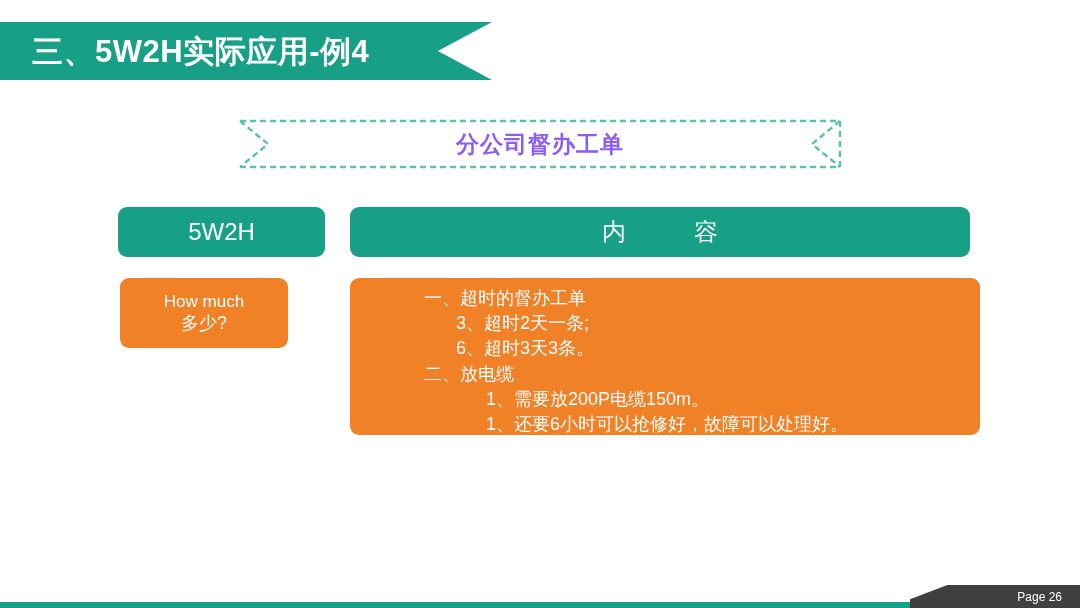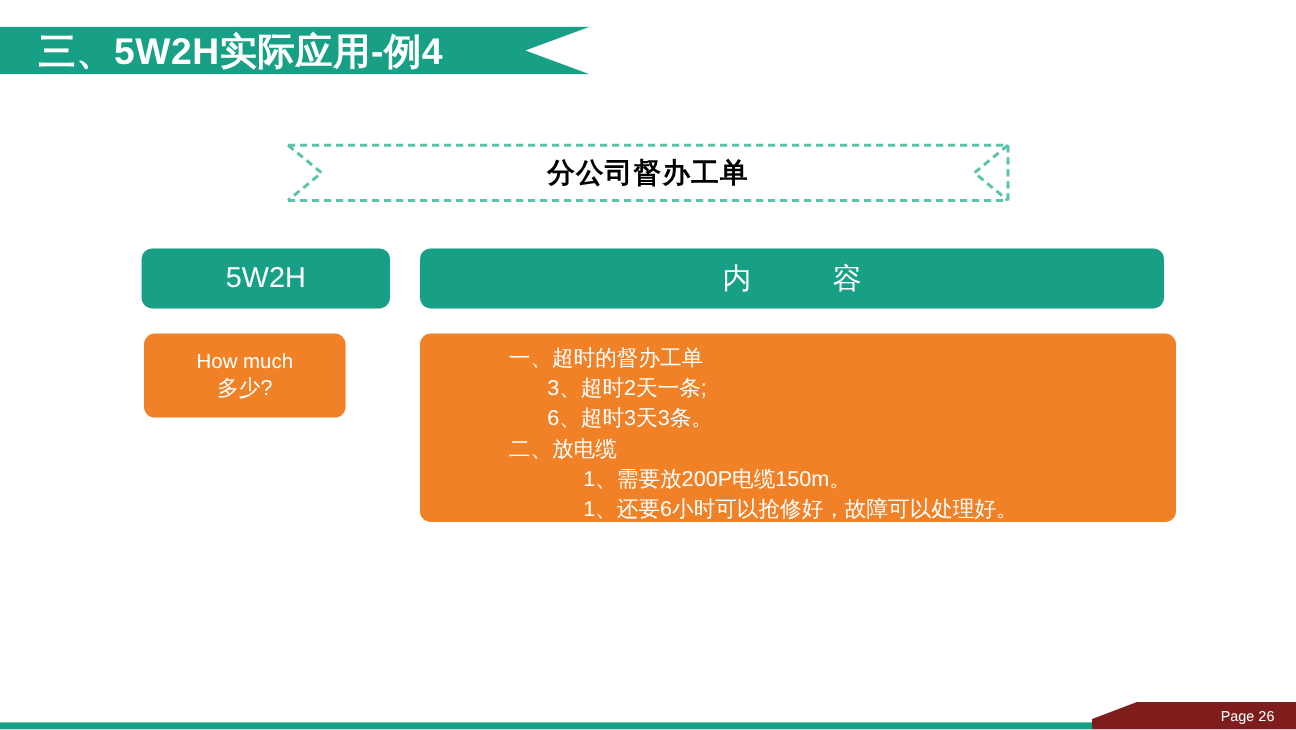--- a/index.html
+++ b/index.html
@@ -20,21 +20,21 @@
     inset: 0;
     background: #ffffff;
   }
 
   
   .title-ribbon {
     position: absolute;
     left: 0;
     top: 22px;
     width: 492px;
-    height: 40px;
+    height: 58px;
     background: #17a085;
     -webkit-clip-path: polygon(0 0, 100% 0, 100% 100%, 0 100%, 0 100%);
     clip-path: polygon(0% 0%, 100% 0%, 89% 50%, 100% 100%, 0% 100%);
     display: flex;
     align-items: center;
   }
   .title-text {
     color: #ffffff;
     font-size: 31px;
     font-weight: bold;
@@ -59,21 +59,21 @@
   }
   .subbanner-text {
     position: absolute;
     left: 0;
     top: 0;
     width: 604px;
     height: 52px;
     display: flex;
     align-items: center;
     justify-content: center;
-    color: #000000;
+    color: #8b5cf6;
     font-size: 23px;
     font-weight: bold;
     letter-spacing: 1px;
   }
 
   
   .tbl {
     position: absolute;
     left: 118px;
     top: 207px;
@@ -156,21 +156,21 @@
     width: 1080px;
     height: 6px;
     background: #17a085;
   }
   .footer-tab {
     position: absolute;
     right: 0;
     bottom: 0;
     width: 170px;
     height: 23px;
-    background: #7f1d1d;
+    background: #404040;
     clip-path: polygon(22% 0%, 100% 0%, 100% 100%, 0% 100%, 0% 62%);
     border-top-left-radius: 10px;
     display: flex;
     align-items: center;
     justify-content: flex-end;
   }
   .footer-tab span {
     color: #ffffff;
     font-size: 12px;
     margin-right: 18px;

